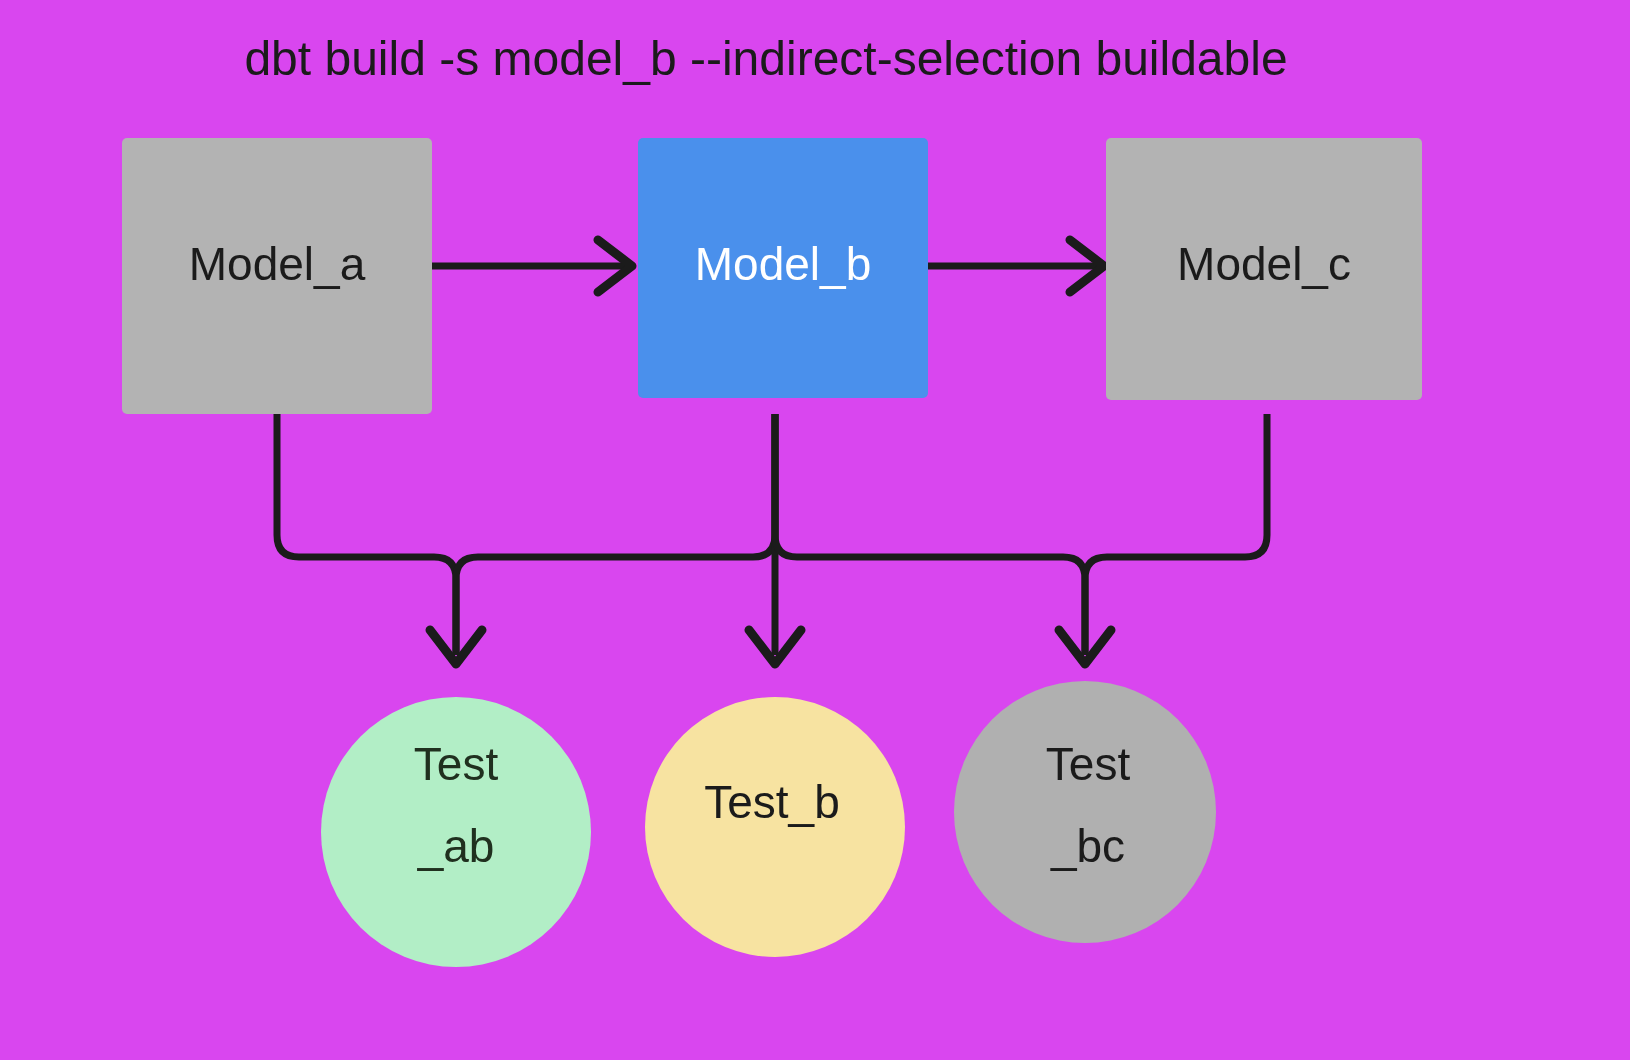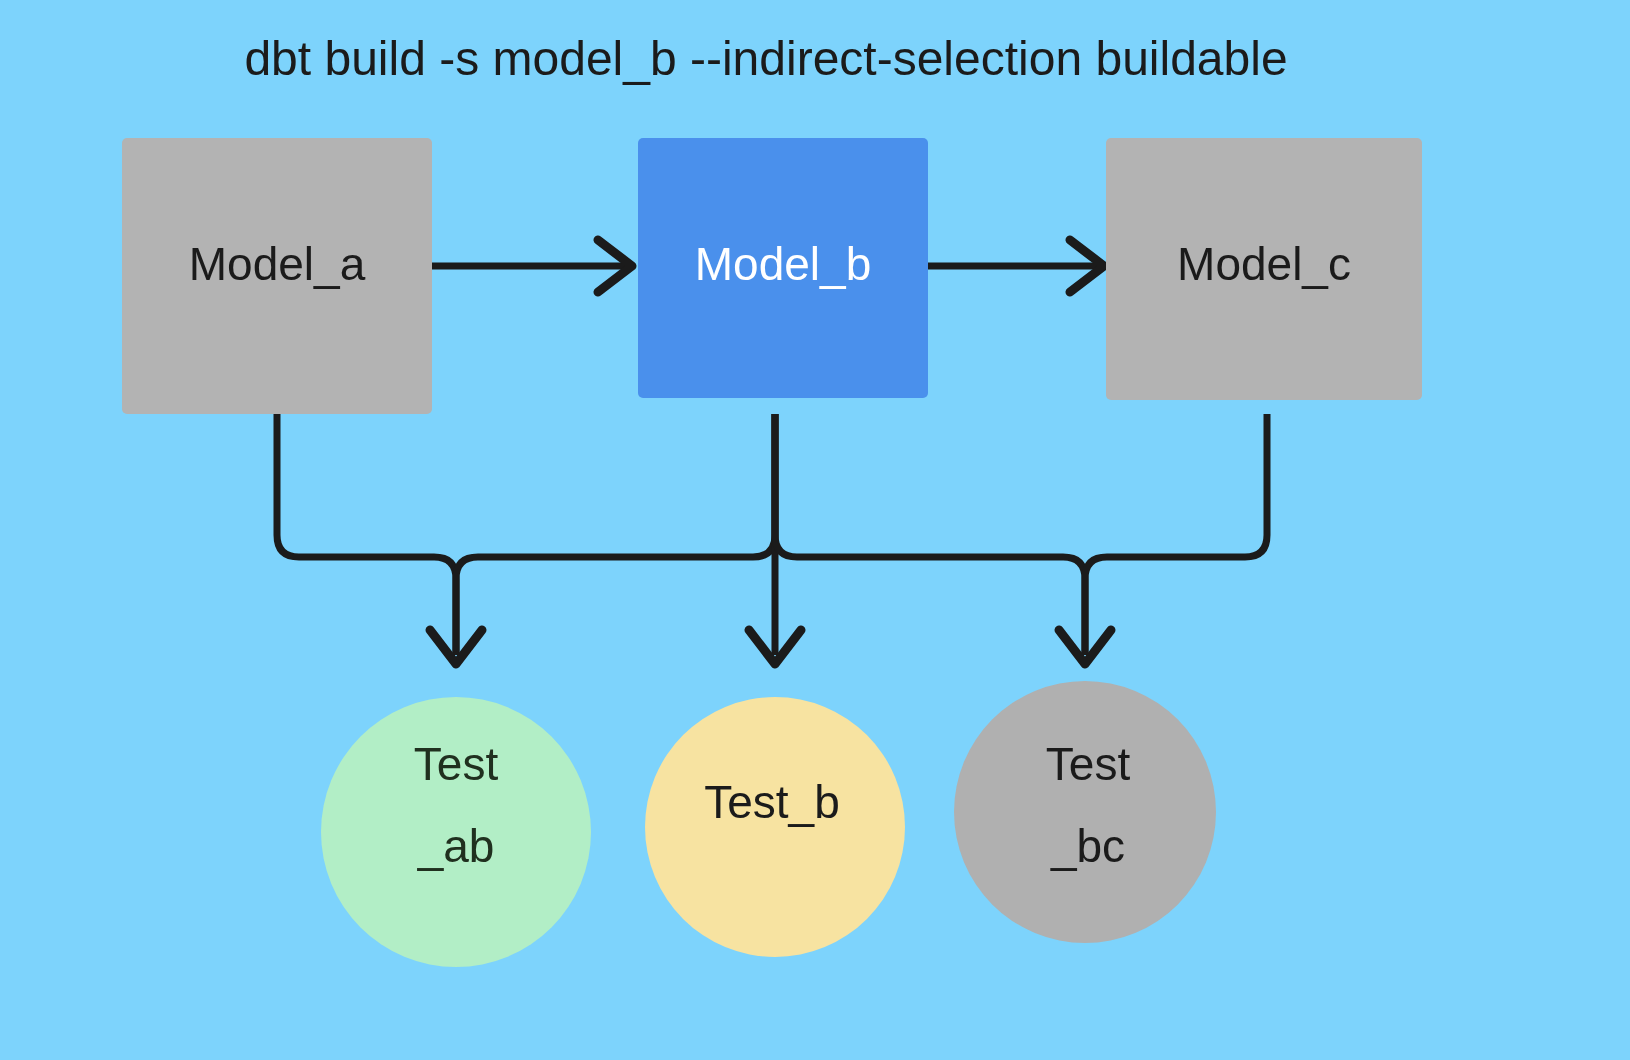--- a/index.html
+++ b/index.html
@@ -10,21 +10,21 @@
   body {
     width: 1630px;
     height: 1060px;
     overflow: hidden;
     font-family: "Liberation Sans", sans-serif;
   }
   #diagram-root {
     position: relative;
     width: 1630px;
     height: 1060px;
-    background: #7dd3fc;
+    background: #d946ef;
   }
   svg#diagram-svg {
     position: absolute;
     top: 0;
     left: 0;
     width: 1630px;
     height: 1060px;
     display: block;
   }
   .node-label {

